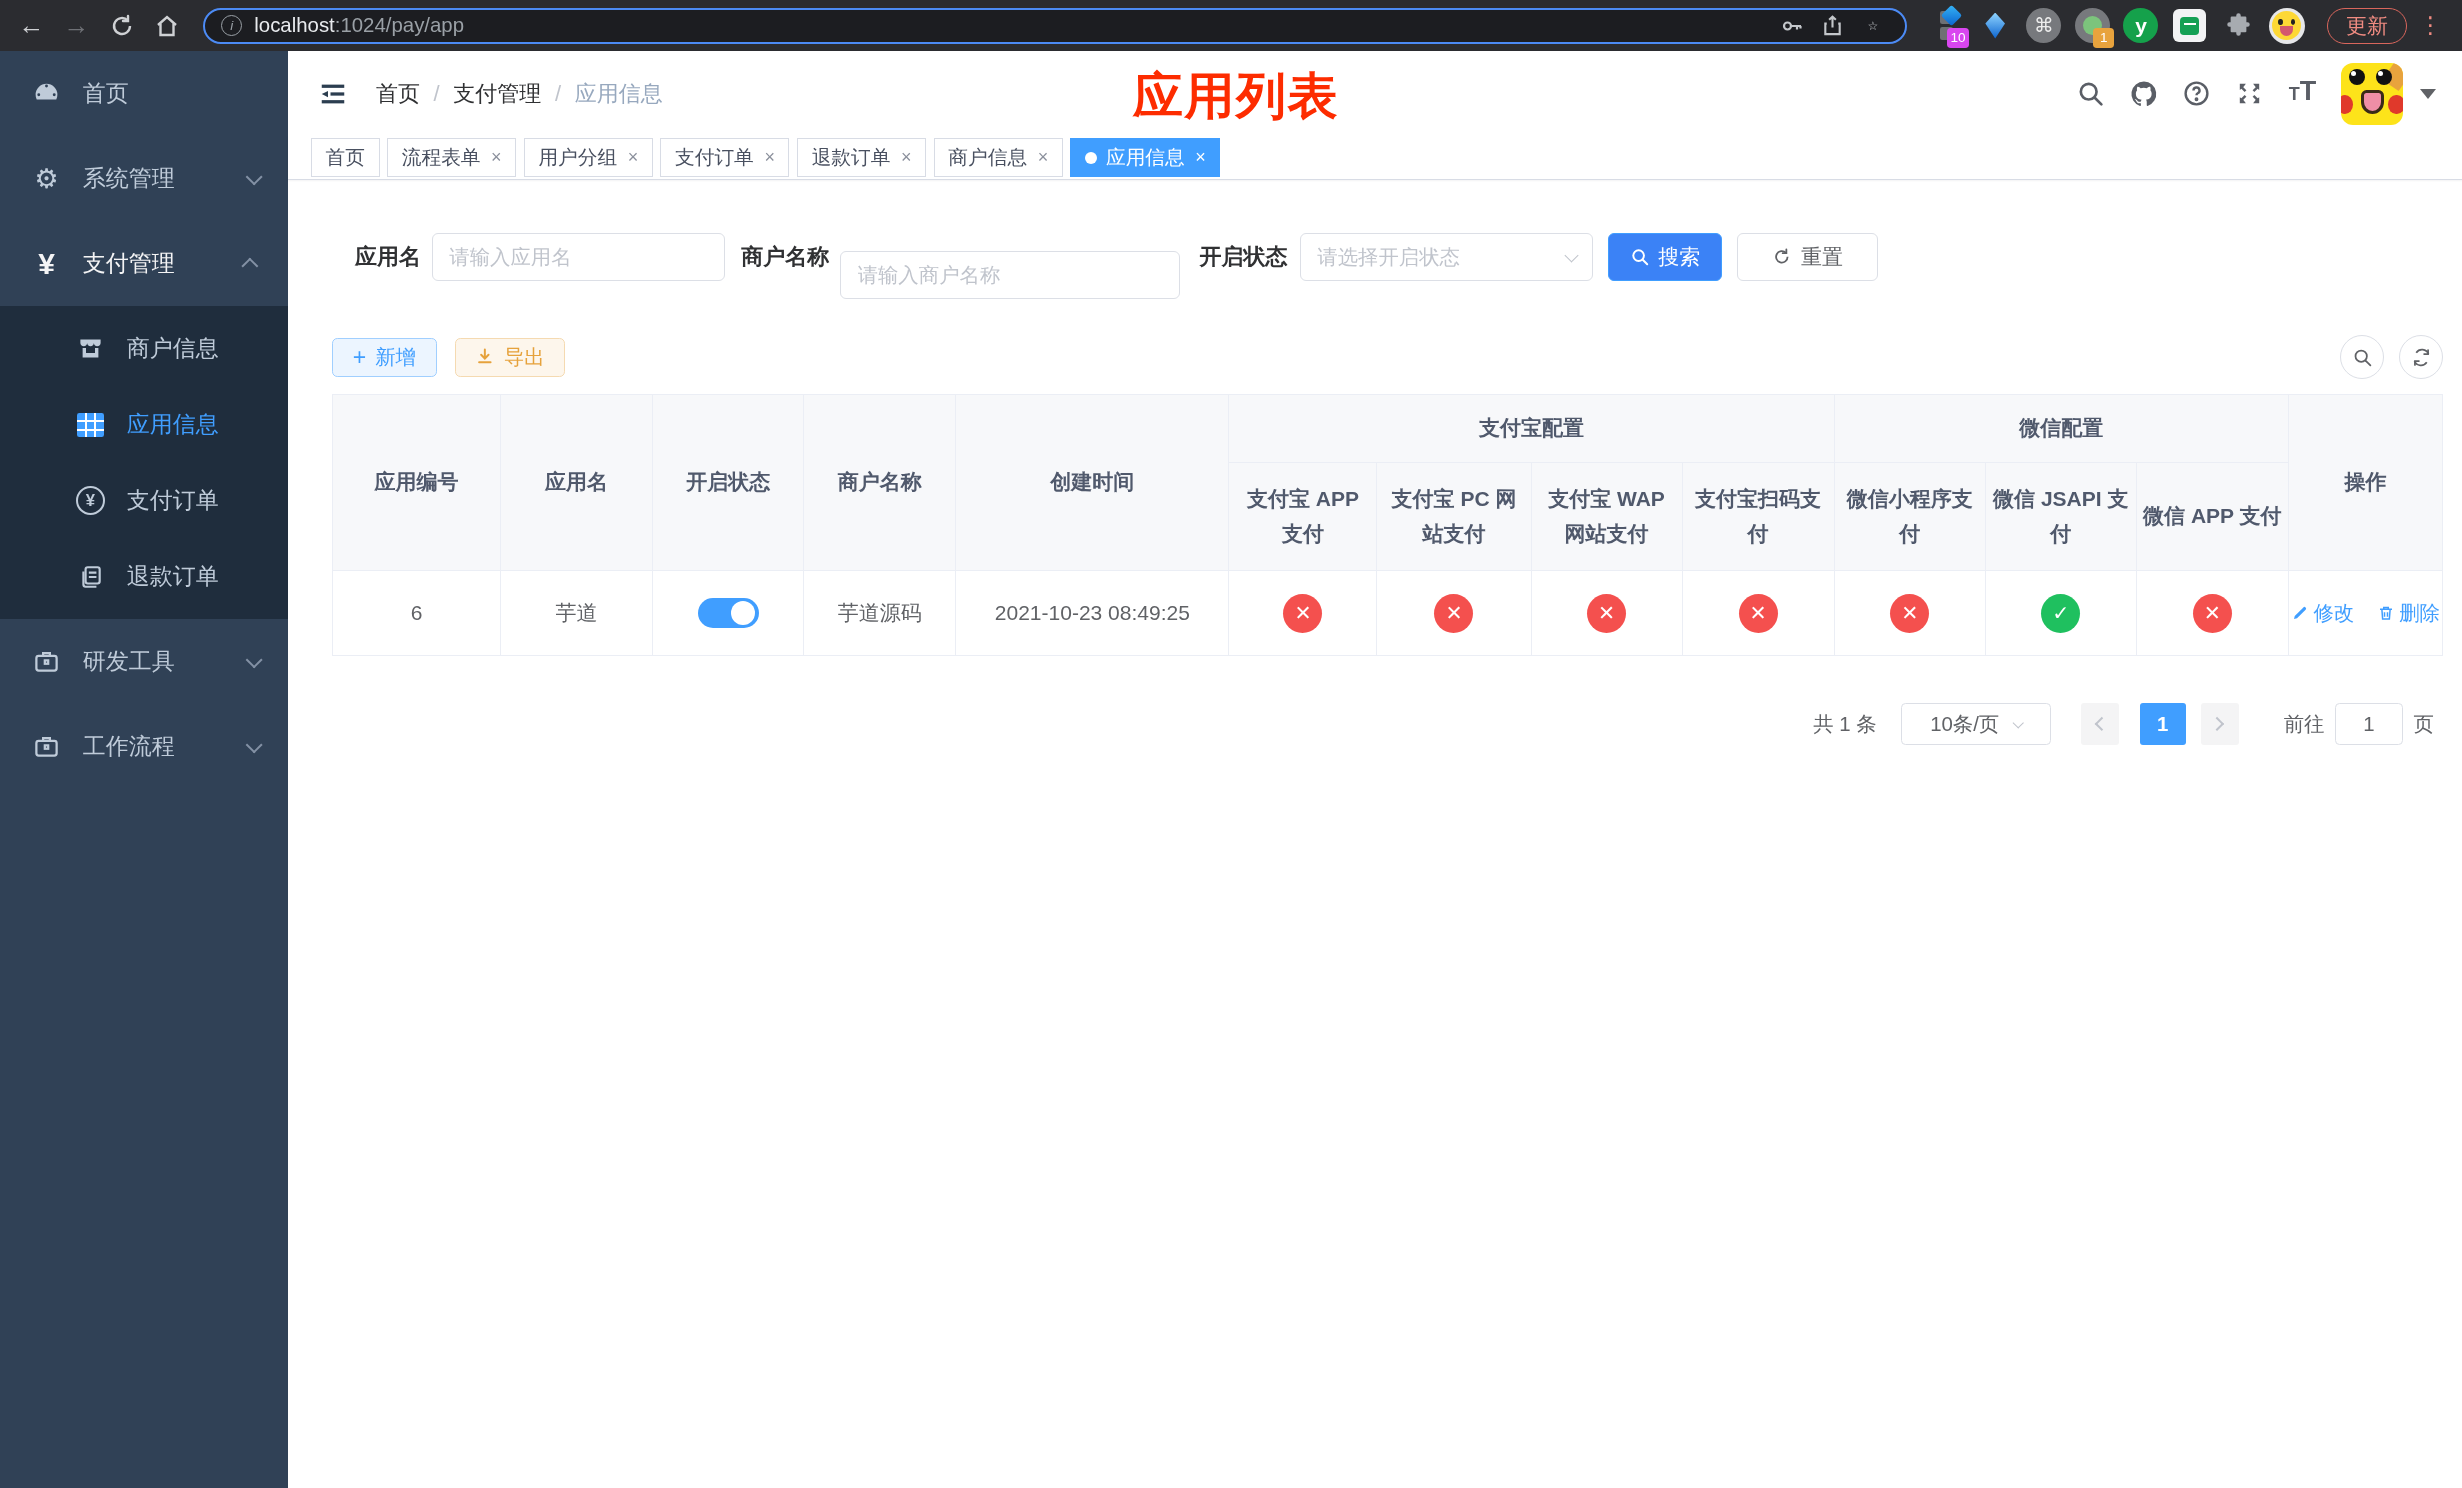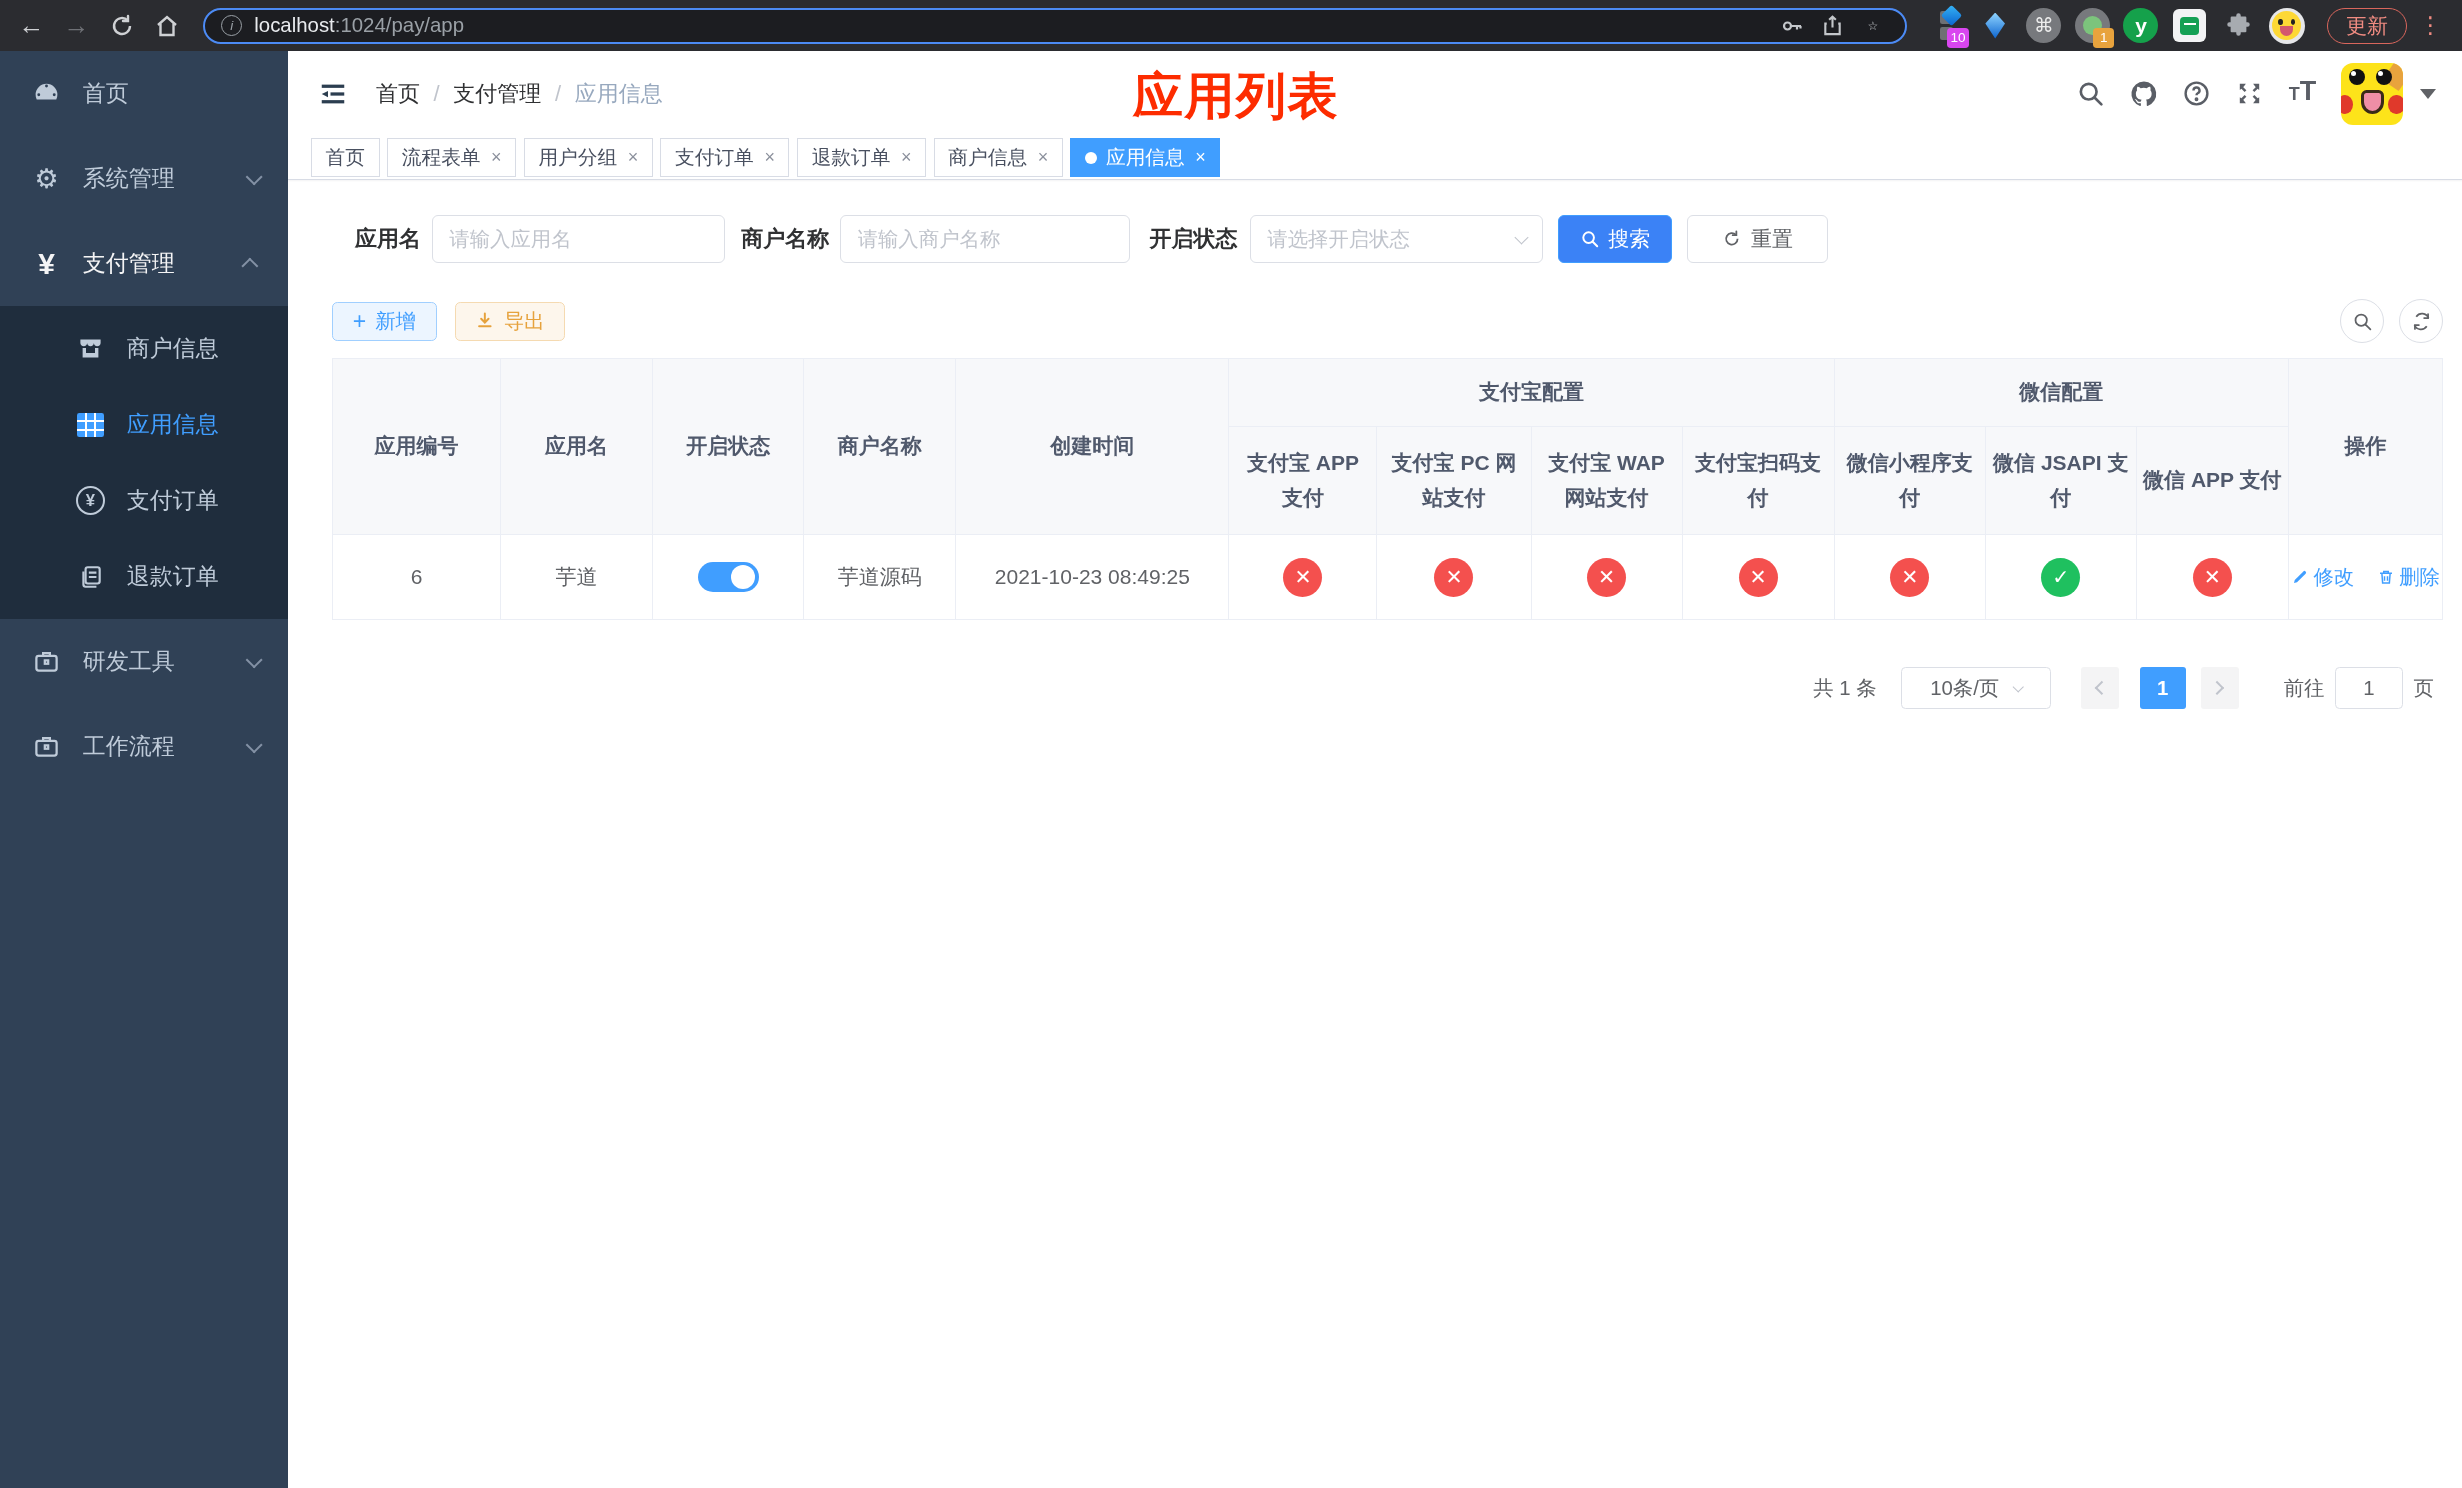--- a/index.html
+++ b/index.html
@@ -453,21 +453,21 @@
           <span class="x">×</span>
         </span>
     </div>
 
     <div class="content">
 
       <div class="filter-row">
         <span class="f-label">应用名</span>
         <input class="f-input" style="width: 293px;" placeholder="请输入应用名">
         <span class="f-label" style="margin-left:16.7px;">商户名称</span>
-        <input class="f-input" style="width: 290px;" placeholder="请输入商户名称">
+        <input class="f-input" style="width: 340px; margin-top: 36px;" placeholder="请输入商户名称">
         <span class="f-label" style="margin-left:19.7px;">开启状态</span>
         <span class="f-select">
           <span>请选择开启状态</span>
           <span class="chev2"></span>
         </span>
         <span class="btn btn-primary">
           <span class="b-ic">
             <svg width="19.7" height="19.7" viewBox="0 0 24 24" fill="none" stroke="#fff" stroke-width="2.4">
               <circle cx="10.5" cy="10.5" r="6.5"></circle>
                 <path d="M15.5 15.5 21 21" stroke-linecap="round"></path>

